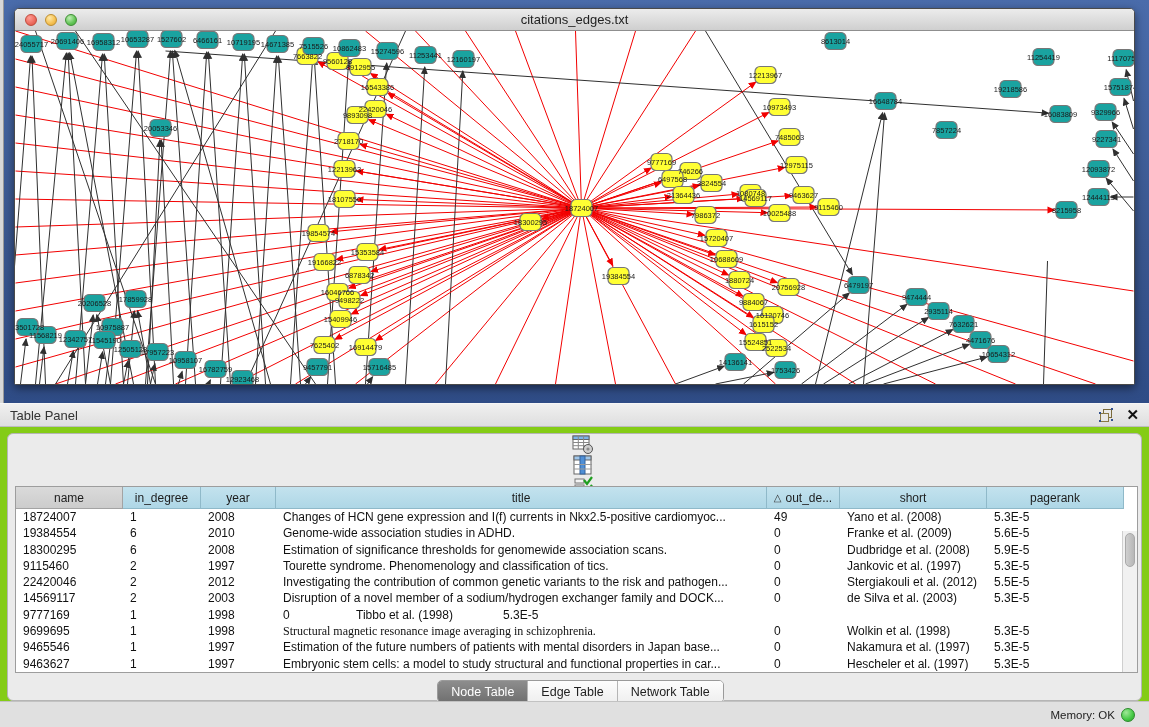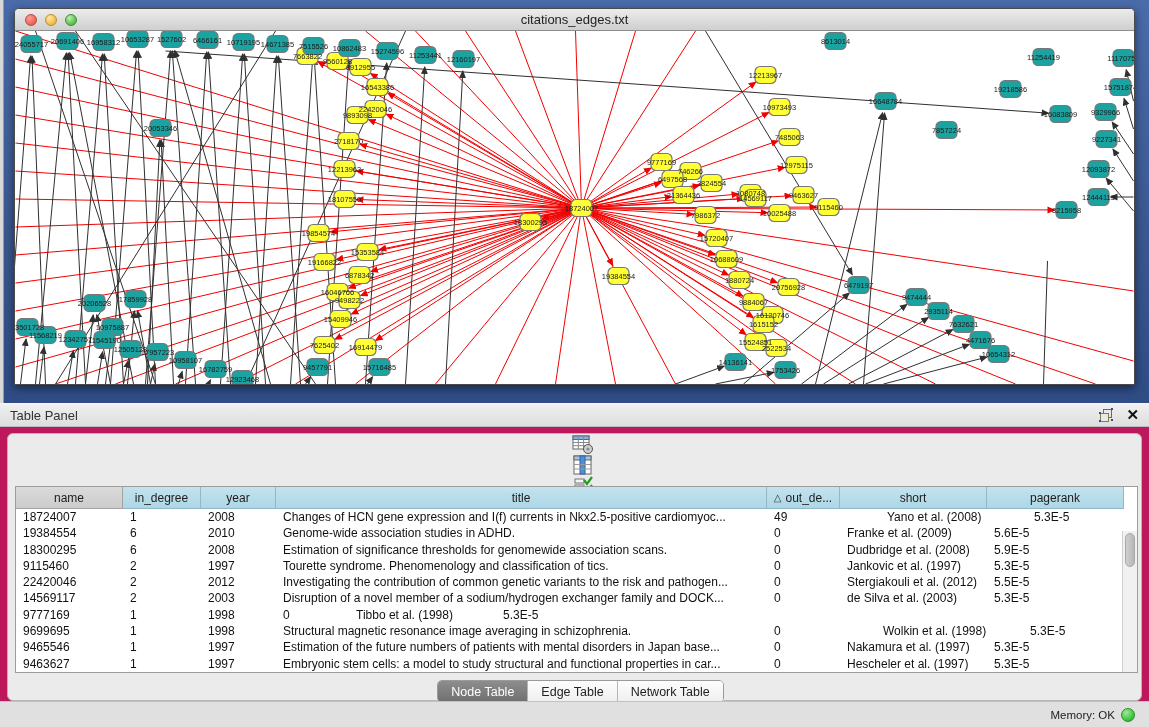--- a/index.html
+++ b/index.html
@@ -17,21 +17,21 @@
   .titlebar .title { position:absolute; left:0; right:0; text-align:center; font-size:13px; color:#222; font-weight:500; }
   .lights { display:flex; gap:8px; margin-left:10px; z-index:2; }
   .light { width:12px; height:12px; border-radius:50%; }
   .light.red { background:radial-gradient(circle at 35% 30%, #ff9d94, #ec6a5e 60%, #d3543f); border:1px solid #c14a3c; }
   .light.yellow { background:radial-gradient(circle at 35% 30%, #ffe9a8, #f5bf4f 60%, #d6a243); border:1px solid #bf8e2e; }
   .light.green { background:radial-gradient(circle at 35% 30%, #c0eeb5, #61c455 60%, #4aa83e); border:1px solid #3f8f35; }
   .canvas { position:relative; width:1119px; height:353px; background:#fff; overflow:hidden; }
   .canvas svg { display:block; }
 
   
-  .table-panel { position:absolute; left:0; top:403px; width:1149px; height:324px; background:#be185d; }
+  .table-panel { position:absolute; left:0; top:403px; width:1149px; height:324px; background:#84cc16; }
   .tp-header { height:24px; background:linear-gradient(180deg,#f0f0f0,#dedede);
     border-top:1px solid #f6f6f6; border-bottom:1px solid #bdbdbd;
     display:flex; align-items:center; padding:0 10px; }
   .tp-header .tp-title { font-size:13px; color:#333; flex:1; }
   .tp-header .hicon { margin-left:12px; cursor:default; display:flex; align-items:center; }
   .tp-close { font-size:15px; font-weight:bold; color:#111; line-height:14px; }
 
   .tp-inner { position:absolute; left:7px; top:30px; width:1135px; height:268px;
     background:#ebebeb; border:1px solid #b5b5b5; border-radius:6px; }
   .toolbar { height:44px; display:flex; align-items:center; padding-left:16px;flex-direction:column; }
@@ -537,21 +537,21 @@
           <div class="th" style="width: 137px;">pagerank</div>
         </div>
       <div class="tbody">
         <div id="rows-host">
             <div class="tr">
               <div class="td" style="width: 107px;">18724007</div>
               <div class="td" style="width: 78px;">1</div>
               <div class="td" style="width: 75px;">2008</div>
               <div class="td" style="width: 491px;">Changes of HCN gene expression and I(f) currents in Nkx2.5-positive cardiomyoc...</div>
               <div class="td" style="width: 73px;">49</div>
-              <div class="td" style="width: 147px; margin-left: 40px;">Yano et al. (2008)</div>
+              <div class="td" style="width: 147px;">Yano et al. (2008)</div>
               <div class="td" style="width: 137px;">5.3E-5</div>
             </div>
             <div class="tr">
               <div class="td" style="width: 107px;">19384554</div>
               <div class="td" style="width: 78px;">6</div>
               <div class="td" style="width: 75px;">2010</div>
               <div class="td" style="width: 491px;">Genome-wide association studies in ADHD.</div>
               <div class="td" style="width: 73px;">0</div>
               <div class="td" style="width: 147px;">Franke et al. (2009)</div>
               <div class="td" style="width: 137px;">5.6E-5</div>
@@ -597,23 +597,23 @@
               <div class="td" style="width: 78px;">1</div>
               <div class="td" style="width: 75px;">1998</div>
               <div class="td" style="width: 73px;">0</div>
               <div class="td" style="width: 147px;">Tibbo et al. (1998)</div>
               <div class="td" style="width: 137px;">5.3E-5</div>
             </div>
             <div class="tr">
               <div class="td" style="width: 107px;">9699695</div>
               <div class="td" style="width: 78px;">1</div>
               <div class="td" style="width: 75px;">1998</div>
-              <div class="td" style="width: 491px;">Structural magnetic resonance image averaging in schizophrenia.</div>
-              <div class="td" style="width: 73px;">0</div>
-              <div class="td" style="width: 147px; margin-left: 36px;">Wolkin et al. (1998)</div>
+              <div class="td" style="width: 491px; font-family: Liberation Serif, serif;">Structural magnetic resonance image averaging in schizophrenia.</div>
+              <div class="td" style="width: 73px;">0</div>
+              <div class="td" style="width: 147px;">Wolkin et al. (1998)</div>
               <div class="td" style="width: 137px;">5.3E-5</div>
             </div>
             <div class="tr">
               <div class="td" style="width: 107px;">9465546</div>
               <div class="td" style="width: 78px;">1</div>
               <div class="td" style="width: 75px;">1997</div>
               <div class="td" style="width: 491px;">Estimation of the future numbers of patients with mental disorders in Japan base...</div>
               <div class="td" style="width: 73px;">0</div>
               <div class="td" style="width: 147px;">Nakamura et al. (1997)</div>
               <div class="td" style="width: 137px;">5.3E-5</div>

